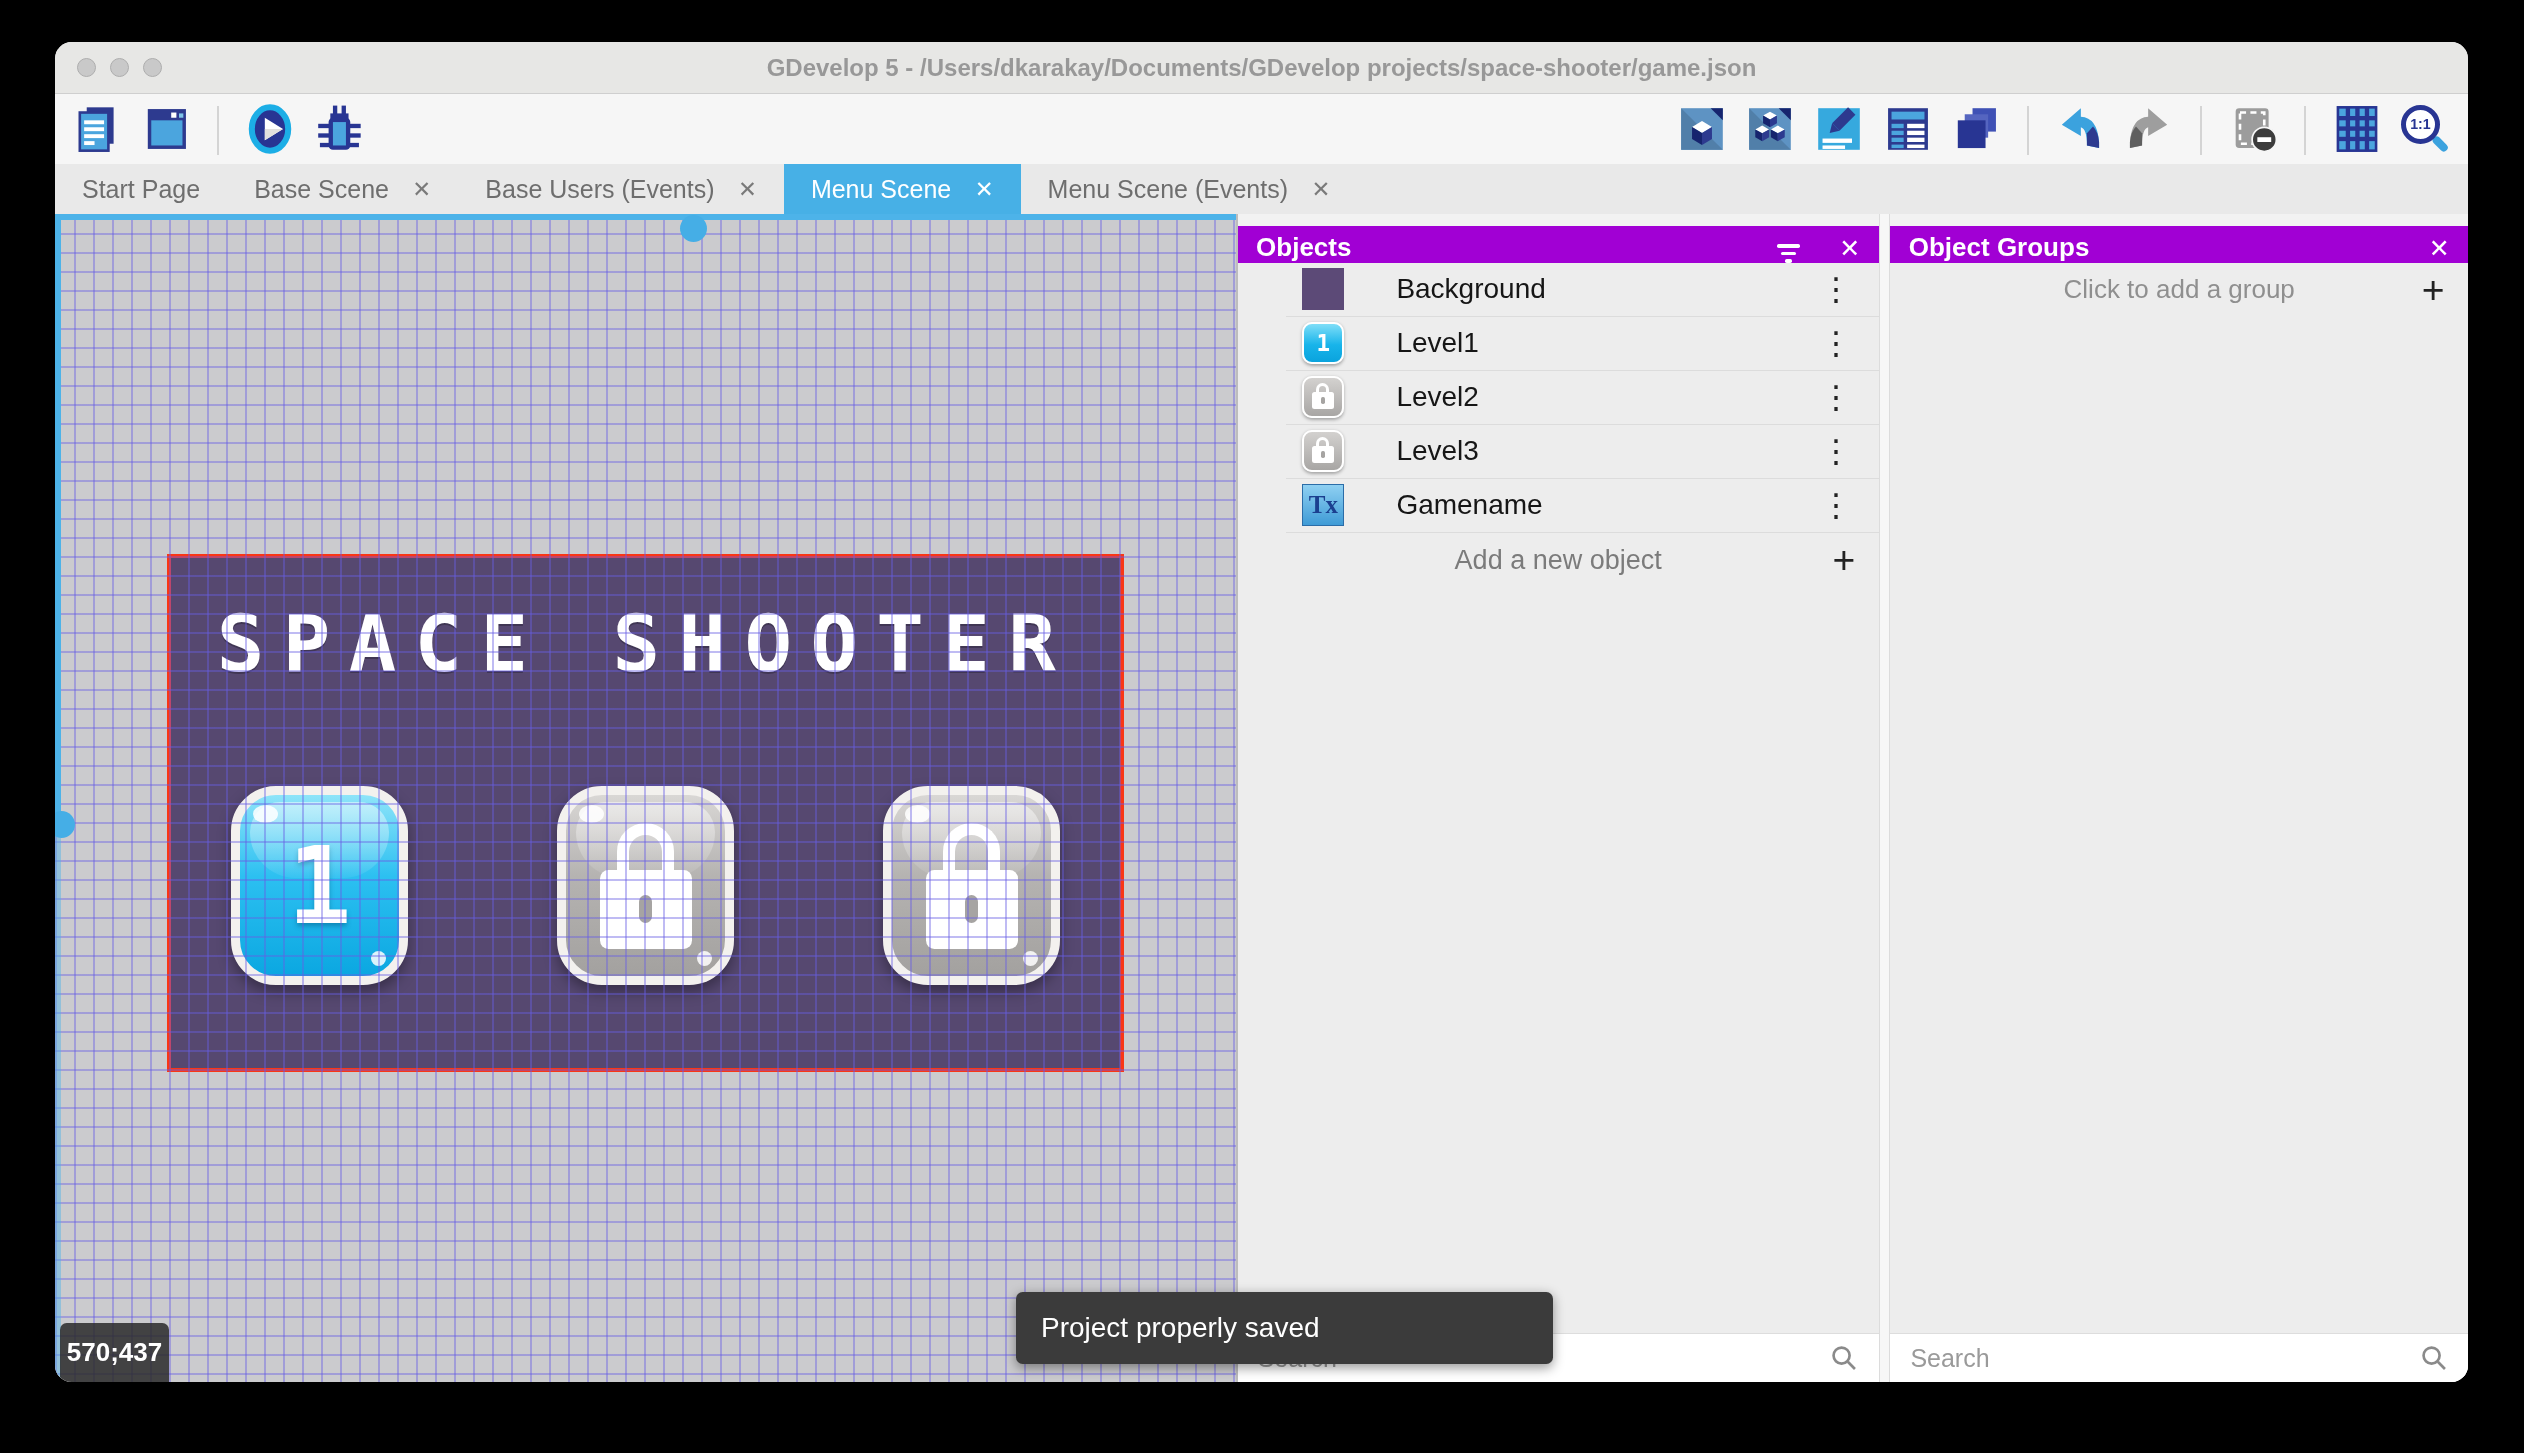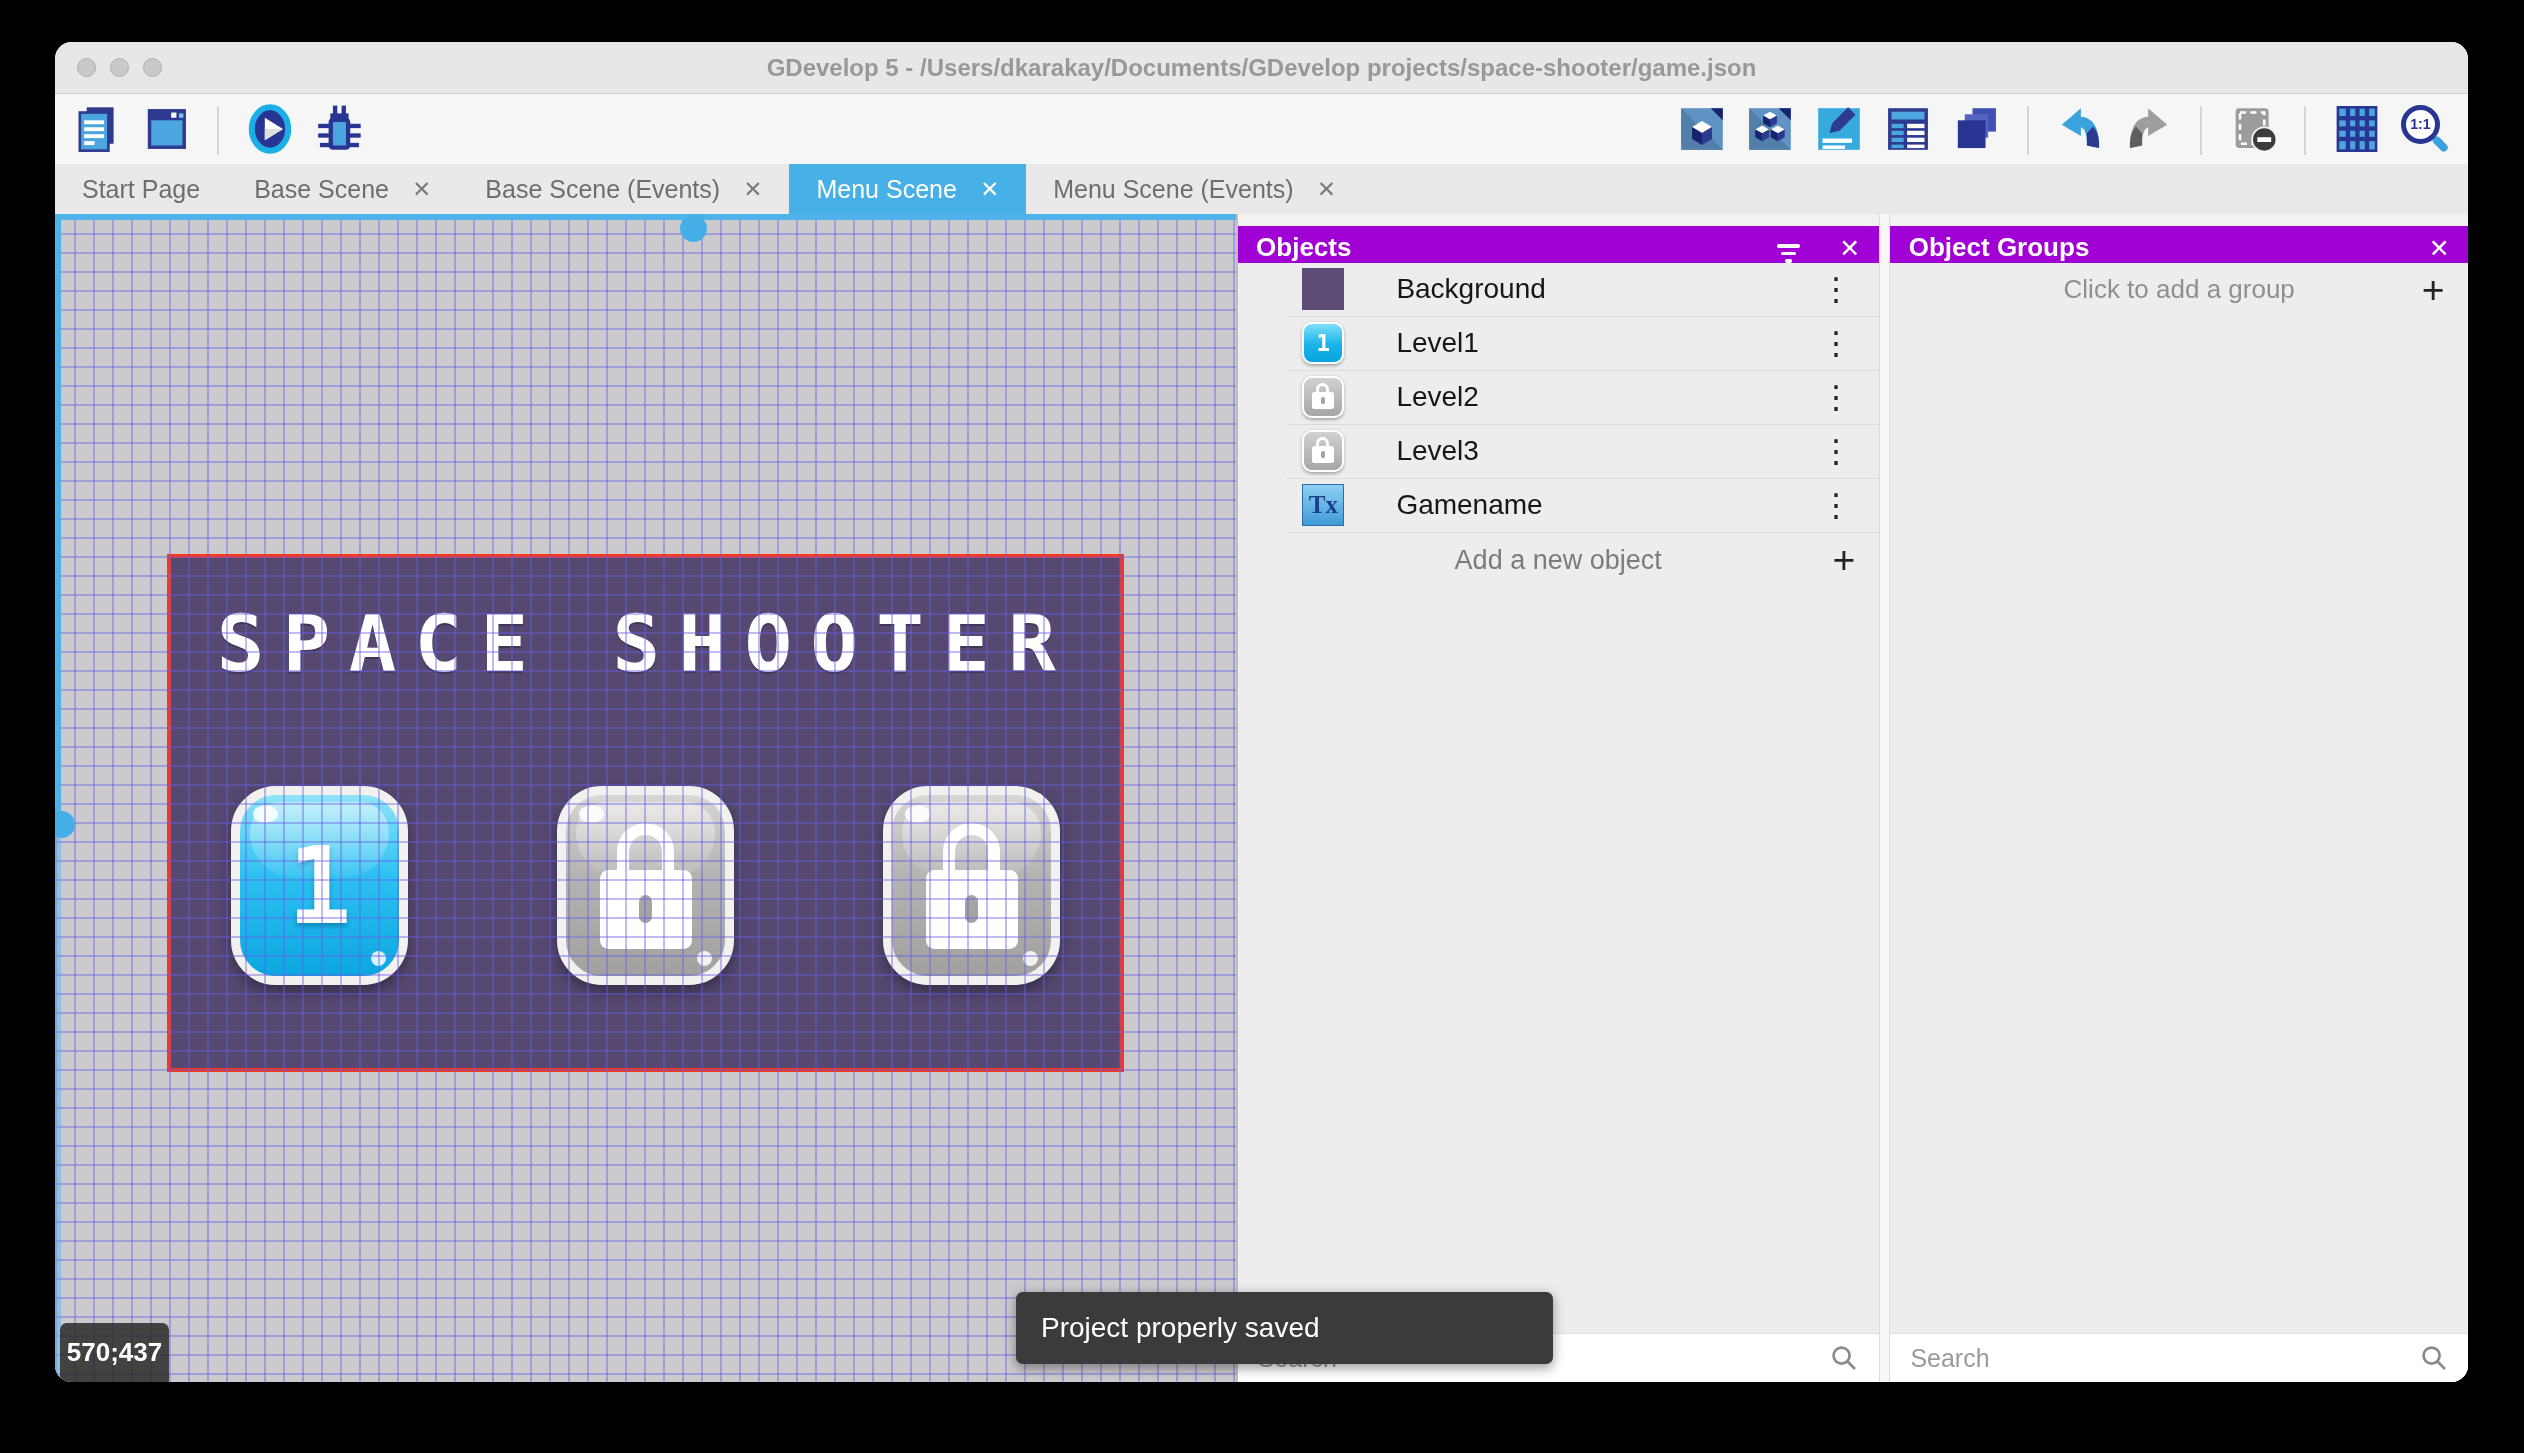--- a/index.html
+++ b/index.html
@@ -318,21 +318,21 @@
 
   <div class="tabbar">
     <div class="tab">
       <span class="tx">Start Page</span>
     </div>
     <div class="tab">
       <span class="tx">Base Scene</span>
       <span class="xclose">✕</span>
     </div>
     <div class="tab">
-      <span class="tx">Base Scene (Events)</span>
+      <span class="tx">Base Users (Events)</span>
       <span class="xclose">✕</span>
     </div>
     <div class="tab active">
       <span class="tx">Menu Scene</span>
       <span class="xclose">✕</span>
     </div>
     <div class="tab">
       <span class="tx">Menu Scene (Events)</span>
       <span class="xclose">✕</span>
     </div>

